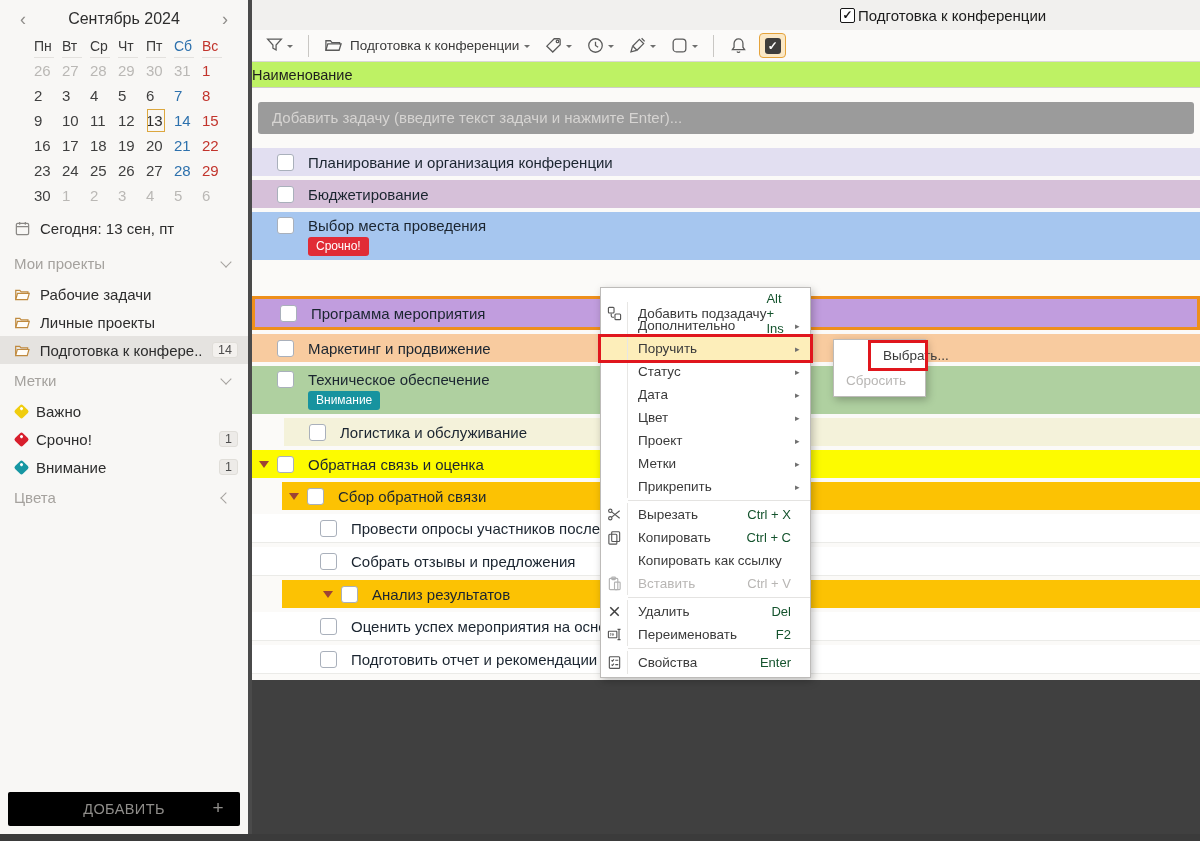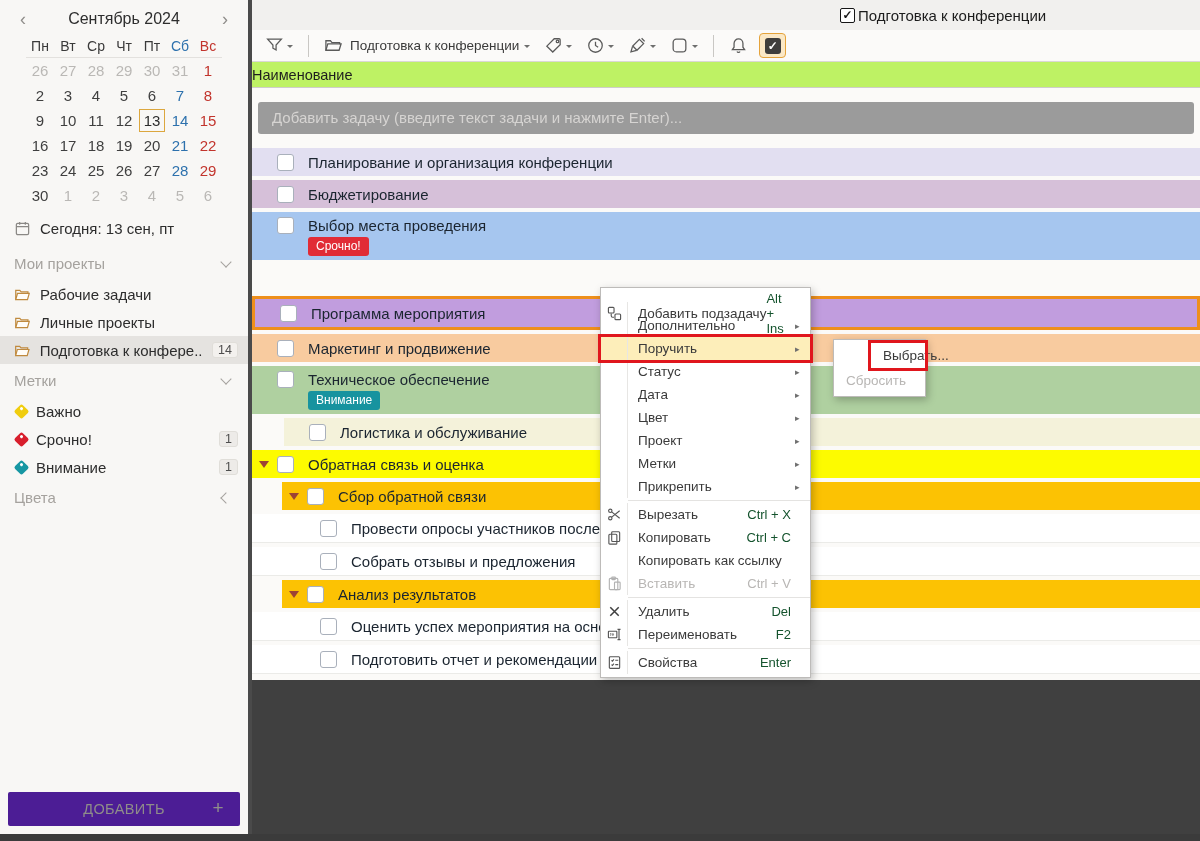--- a/index.html
+++ b/index.html
@@ -6,41 +6,41 @@
   body { font-family:"Liberation Sans", sans-serif; background:#fff; }
   .screen { position:relative; width:1200px; height:841px; overflow:hidden; background:#fff; display:flex; flex-direction:column; }
   .cols { display:flex; flex:1; min-height:0; }
 
   
   .sidebar { width:248px; background:#f8f7f5; display:flex; flex-direction:column; padding-top:8px; }
   .cal-head { display:flex; align-items:center; justify-content:space-between; padding:2px 20px 6px 20px; }
   .cal-title { font-size:16px; color:#2e2e2e; }
   .cal-nav { color:#8f8d8a; font-size:18px; cursor:default; line-height:1; }
   .cal-grid { display:grid; grid-template-columns:repeat(7,28px); justify-content:center; }
-  .cal-cell { height:25px; line-height:25px; text-align:center; font-size:15px; color:#3f3f3f; }
+  .cal-cell { height:25px; line-height:25px; font-size:15px; color:#3f3f3f;margin-left:8px; }
   .cal-cell.wd { font-size:14px; color:#3a3a3a; border-bottom:1px solid #e3e1de; height:24px; }
   .cal-cell.sat { color:#2d71ad; }
   .cal-cell.sun { color:#c2342c; }
   .cal-cell.muted { color:#bab8b5; }
   .cal-cell.today { outline:1.5px solid #dca73e; outline-offset:-2px; color:#2c2c2c; }
 
   .side-today { display:flex; align-items:center; gap:9px; padding:12px 14px 10px 14px; font-size:15px; color:#2d2d2d; }
   .side-sec { display:flex; align-items:center; justify-content:space-between; padding:8px 18px 8px 14px; font-size:15px; color:#a5a29e; }
   .chev { width:8px; height:8px; border-right:1.6px solid #a5a29e; border-bottom:1.6px solid #a5a29e; display:inline-block; }
   .chev.down { transform:rotate(45deg); margin-top:-3px; }
   .chev.left { transform:rotate(135deg); }
   .side-item { display:flex; align-items:center; gap:9px; height:28px; padding:0 10px 0 14px; font-size:15px; color:#2d2d2d; }
   .side-item.selected { background:#e5e3e0; }
   .side-item .lbl { white-space:nowrap; overflow:hidden; }
   .count { margin-left:auto; background:#edebe8; border:1px solid #e0ded9; border-radius:3px; font-size:12.5px; color:#4e4e4e; padding:0px 5px; }
   .side-item.selected .count { background:#f3f1ee; }
   .tag { width:11px; height:11px; border-radius:2px; transform:rotate(45deg); position:relative; flex:0 0 auto; margin-left:2px; }
   .tag::after { content:""; position:absolute; width:3px; height:3px; border-radius:50%; background:#fff; left:1.5px; top:1.5px; }
   .side-spacer { flex:1; }
-  .add-btn { margin:8px; height:34px; background:#4c1d95; border:none; border-radius:2px; color:#8f8d8a; font-size:14.5px; letter-spacing:0.4px; font-family:"Liberation Sans",sans-serif; position:relative; cursor:pointer; }
+  .add-btn { margin:8px; height:34px; background:#000000; border:none; border-radius:2px; color:#8f8d8a; font-size:14.5px; letter-spacing:0.4px; font-family:"Liberation Sans",sans-serif; position:relative; cursor:pointer; }
   .add-btn .plus { position:absolute; right:16px; top:5px; font-size:19px; font-weight:300; color:#8f8d8a; }
 
   .vdivider { width:4px; background:#4a4a4a; }
 
   
   .main { flex:1; display:flex; flex-direction:column; background:#f1f0ee; min-width:0; }
   .main-top { height:30px; background:#f1f0ee; position:relative; }
   .proj-check { position:absolute; left:588px; top:7px; display:flex; align-items:center; gap:3px; font-size:15px; color:#1c1c1c; }
   .cb-black { width:15px; height:15px; border:1.6px solid #161616; border-radius:2px; background:#fff; color:#161616; font-size:12px; font-weight:bold; line-height:13px; text-align:center; display:inline-block; }
 
@@ -418,21 +418,21 @@
                     <span class="cbx"></span>
                     <div class="tstack">
                       <div class="ttitle">Собрать отзывы и предложения</div>
                     </div>
                   </div>
                 </div>
               </div>
               <div class="trow">
                 <div class="tindent1"></div>
                 <div class="tband" style="background: rgb(252, 194, 3);">
-                  <div class="tinner" style="padding-left: 7px;">
+                  <div class="tinner" style="padding-left: 7px; margin-left: 34px;">
                     <span class="expander"></span>
                     <span class="cbx"></span>
                     <div class="tstack">
                       <div class="ttitle">Анализ результатов</div>
                     </div>
                   </div>
                 </div>
               </div>
               <div class="trow">
                 <div class="tband white" style="background: rgb(255, 255, 255);">

